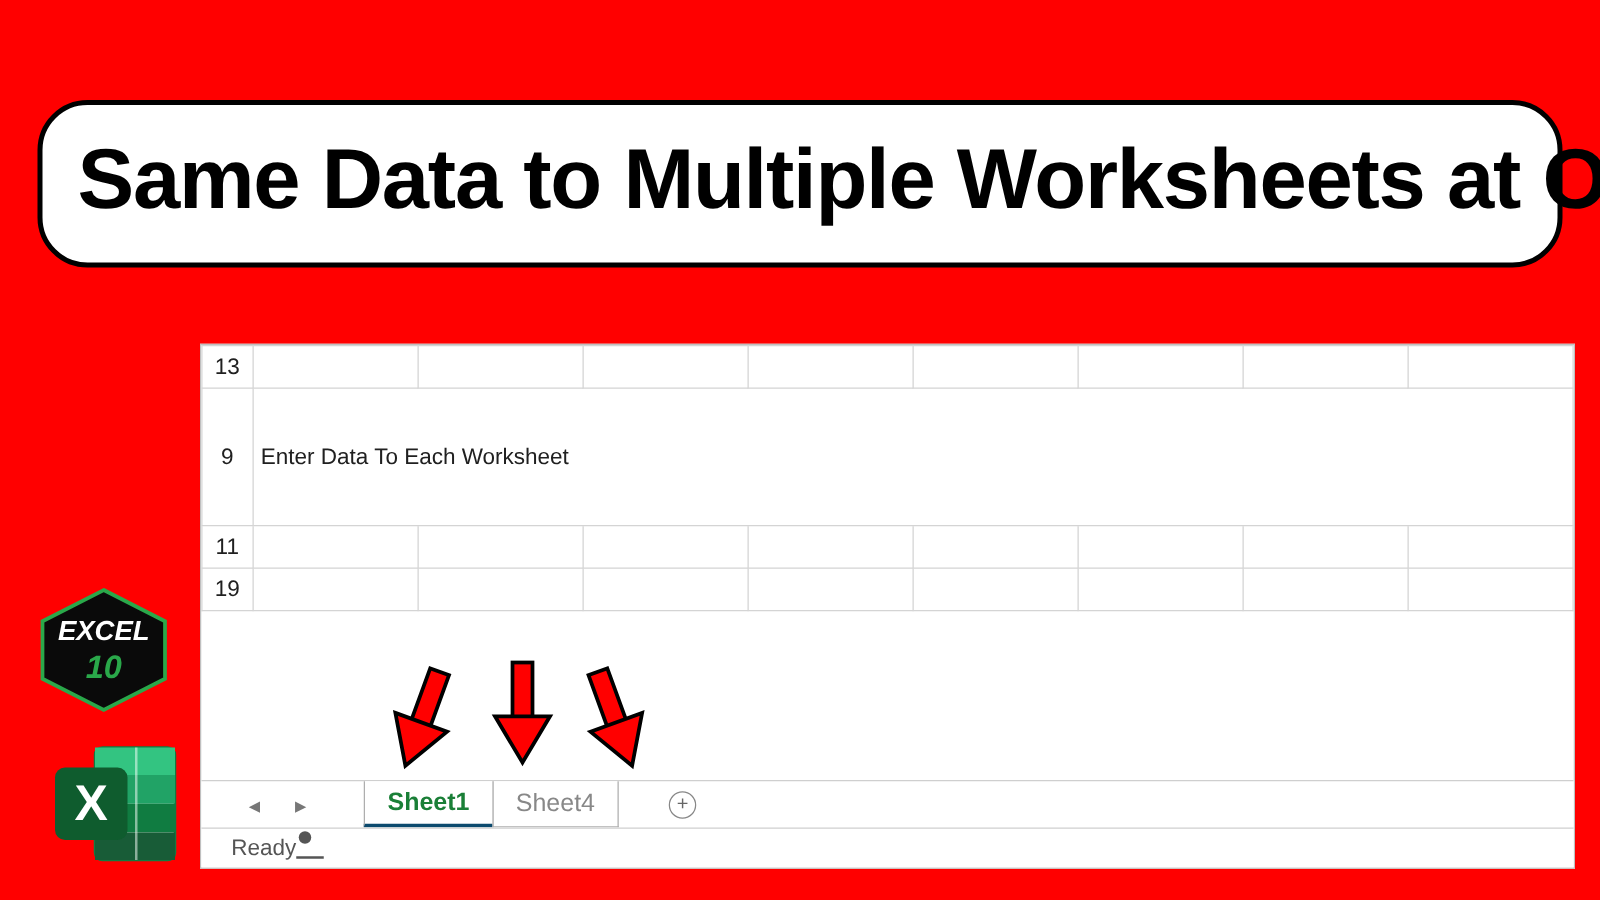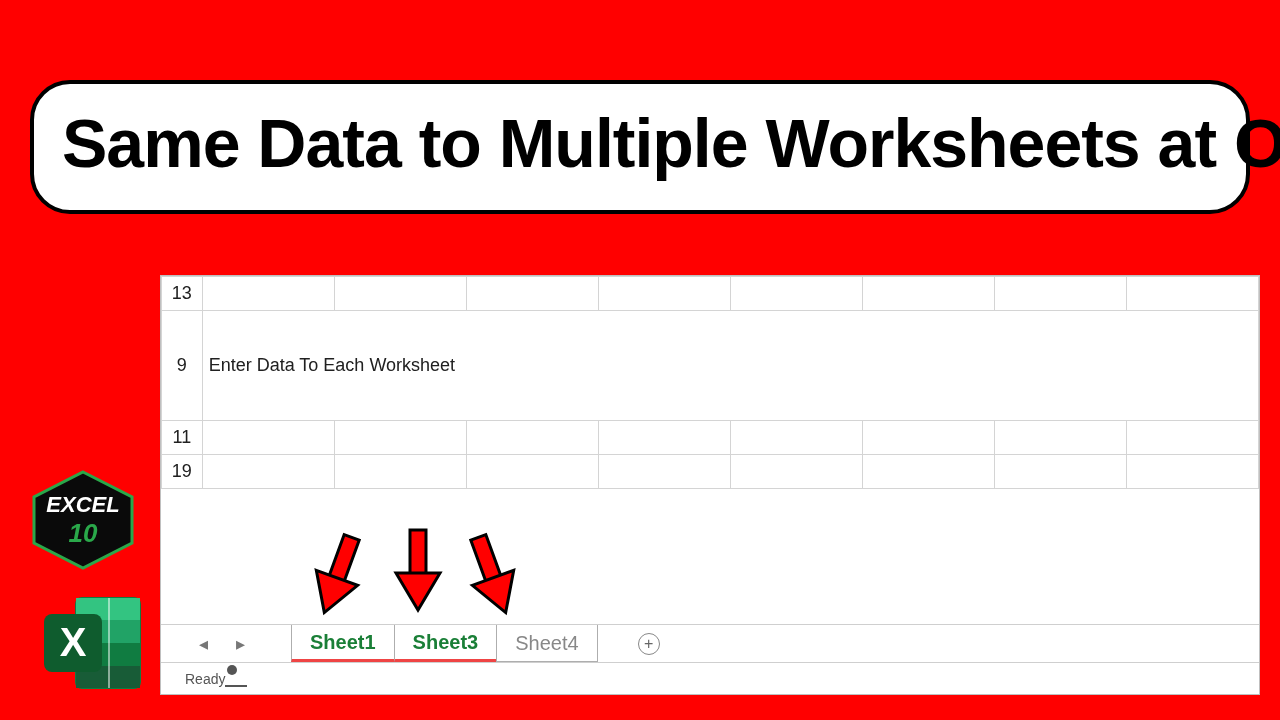--- a/index.html
+++ b/index.html
@@ -84,21 +84,21 @@
     border-top: none;
     background: #ffffff;
     padding: 0 18px;
     font-size: 20px;
     font-weight: 700;
     color: #1a1a1a;
     display: flex;
     align-items: center;
     margin-right: -1px;
   }
-  .sheet-tab.selected { color: #1a7f37; border-bottom: 3px solid #ef4444; background:#fff; }
+  .sheet-tab.selected { color: #1a7f37; border-bottom: 3px solid #0c4a6e; background:#fff; }
   .sheet-tab.nonactive { font-weight: 400; color: #888; }
   .addsheet {
     width: 44px;
     display: flex;
     align-items: center;
     justify-content: center;
     color: #666;
     font-size: 20px;
     margin-left: 30px;
   }
@@ -110,21 +110,21 @@
   .statusbar {
     position: absolute;
     left: 0; right: 0; bottom: 0;
     height: 32px;
     background: #ffffff;
     border-top: 1px solid #cfcfcf;
     display: flex;
     align-items: center;
     padding-left: 24px;
     color: #555;
-    font-size: 14px;
+    font-size: 18px;
   }
   .rec-icon {
     display: inline-block;
     width: 22px; height: 16px;
     border-bottom: 2px solid #555;
     position: relative;
   }
   .rec-icon::after {
     content: ""; position: absolute; left: 2px; top: -6px;
     width: 10px; height: 10px; background: #555; border-radius: 50%;
@@ -215,23 +215,20 @@
   </tbody>
     </table>
 
   <div class="tabbar">
     <div class="tabnav">
       <span>◂</span>
       <span>▸</span>
     </div>
     <div class="sheet-tab selected">
         <span>Sheet1</span>
-      </div>
-    <div class="sheet-tab selected">
-        <span>Sheet3</span>
       </div>
     <div class="sheet-tab nonactive">
         <span>Sheet4</span>
       </div>
     <div class="addsheet">
         <span class="circ">+</span>
       </div>
   </div>
 
   <div class="statusbar">

